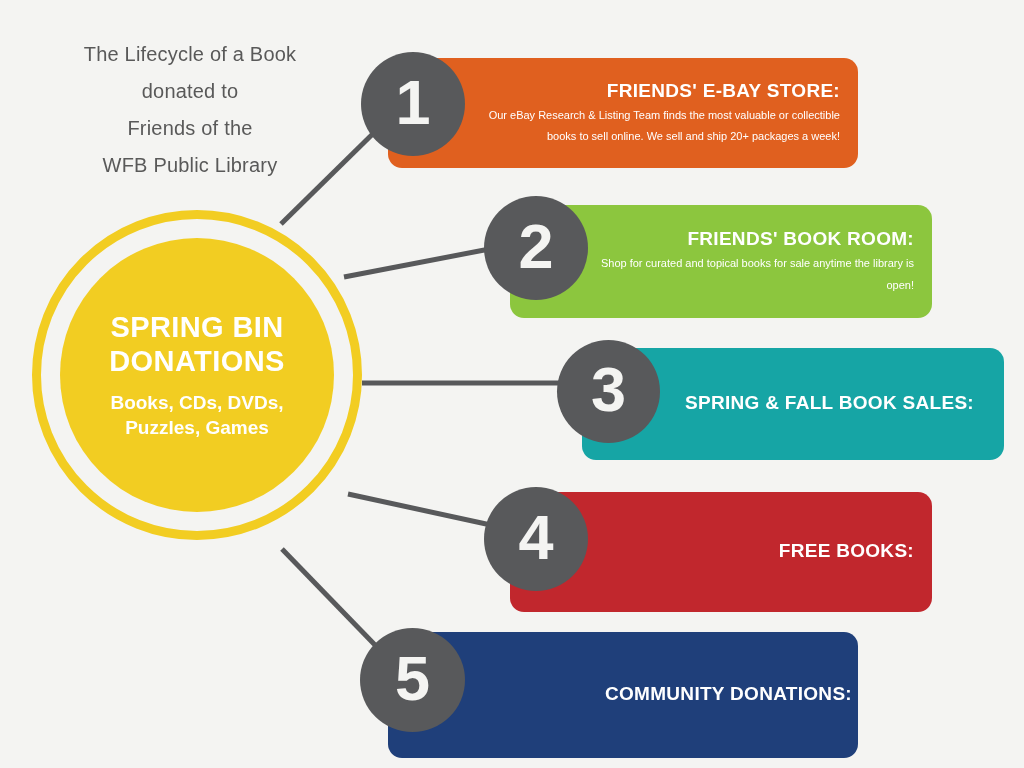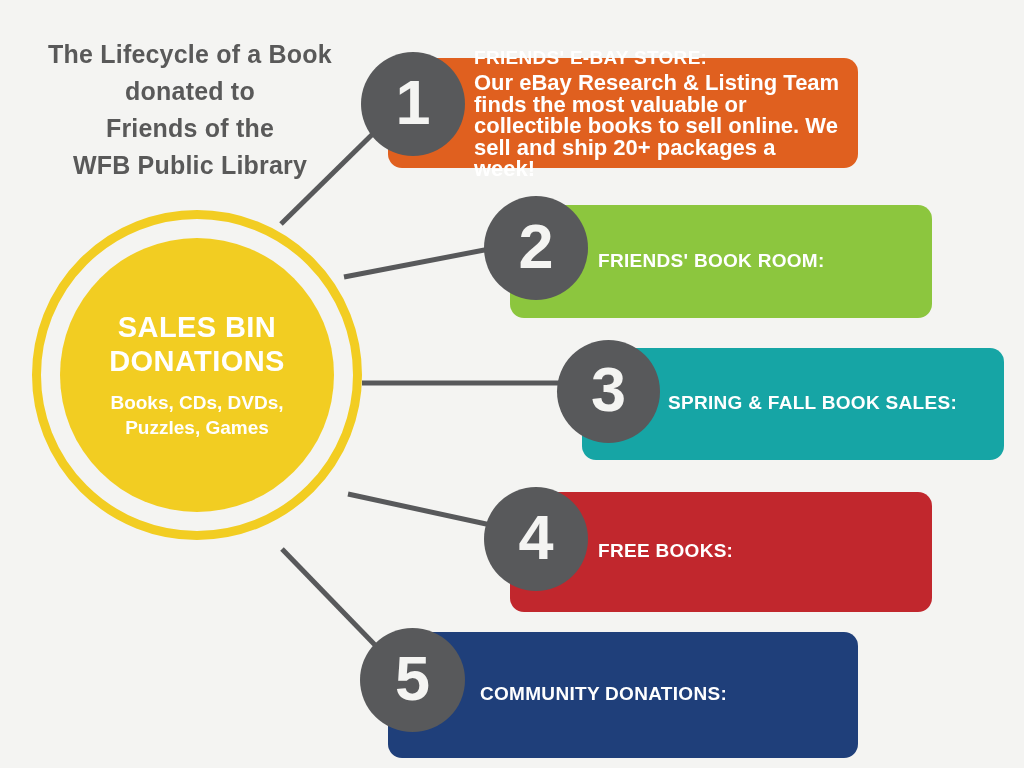--- a/index.html
+++ b/index.html
@@ -24,23 +24,23 @@
   }
 
   
   .title {
     position: absolute;
     left: 30px;
     top: 36px;
     width: 320px;
     text-align: center;
     color: #595959;
-    font-size: 25px;
+    font-size: 20px;
     line-height: 37px;
-    font-weight: 700;
+    font-weight: 400;
     letter-spacing: 0.2px;
     white-space: pre-line;
   }
 
   
   .hub-ring {
     position: absolute;
     left: 32px;
     top: 210px;
     width: 330px;
@@ -82,41 +82,42 @@
     margin-top: 12px;
     white-space: pre-line;
   }
 
   
   .step-box {
     position: absolute;
     border-radius: 14px;
     box-sizing: border-box;
     color: #ffffff;
+    text-align: right;
   }
   .step-inner {
     position: absolute;
     top: 0;
     bottom: 0;
     right: 0;
     display: flex;
     flex-direction: column;
     justify-content: center;
   }
   .step-heading {
     font-size: 19px;
     font-weight: bold;
     letter-spacing: 0.3px;
     line-height: 24px;
     margin-bottom: 2px;
   }
   .step-body {
-    font-size: 22px;
+    font-size: 11px;
     line-height: 21.5px;
-    font-weight: 700;
+    font-weight: 400;
   }
 
   .step-badge {
     position: absolute;
     border-radius: 50%;
     background: #58595b;
     display: flex;
     align-items: center;
     justify-content: center;
     color: #f4f4f2;
@@ -140,55 +141,56 @@
     <line x1="282" y1="549" x2="375" y2="645" stroke="#58595b" stroke-width="5"></line>
   </svg>
 
   <div class="title">The Lifecycle of a Book
 donated to
 Friends of the
 WFB Public Library</div>
 
   <div class="hub-ring"></div>
   <div class="hub-disc">
-    <div class="hub-title">SALES BIN
+    <div class="hub-title">SPRING BIN
 DONATIONS</div>
     <div class="hub-sub">Books, CDs, DVDs,
 Puzzles, Games</div>
   </div>
 
   <div class="step-box" style="left:388px; top:58px; width:470px; height:110px; background:#e0601f;">
     <div class="step-inner" style="left:86px; padding-right:18px;">
       <div class="step-heading">FRIENDS' E-BAY STORE:</div>
       <div class="step-body">Our eBay Research &amp; Listing Team finds the most valuable or collectible  books to sell online. We sell and ship 20+ packages a week!</div>
     </div>
   </div>
   <div class="step-badge" style="left:361px; top:52px; width:104px; height:104px;">1</div>
 
   <div class="step-box" style="left:510px; top:205px; width:422px; height:113px; background:#8cc63e;">
-    <div class="step-inner" style="left:88px; padding-right:4px;">
+    <div class="step-inner" style="left:88px; padding-right:18px;">
       <div class="step-heading">FRIENDS' BOOK ROOM:</div>
+      <div class="step-body">Shop for curated and topical books for sale anytime the library is open!</div>
     </div>
   </div>
   <div class="step-badge" style="left:484px; top:196px; width:104px; height:104px;">2</div>
 
   <div class="step-box" style="left:582px; top:348px; width:422px; height:112px; background:#16a5a5;">
-    <div class="step-inner" style="left:86px; padding-right:4px;">
+    <div class="step-inner" style="left:86px; padding-right:30px;">
       <div class="step-heading">SPRING &amp; FALL BOOK SALES:</div>
     </div>
   </div>
   <div class="step-badge" style="left:557px; top:340px; width:103px; height:103px;">3</div>
 
   <div class="step-box" style="left:510px; top:492px; width:422px; height:120px; background:#c1272d;">
-    <div class="step-inner" style="left:88px; padding-right:8px;">
+    <div class="step-inner" style="left:88px; padding-right:18px;">
       <div class="step-heading">FREE BOOKS:</div>
     </div>
   </div>
   <div class="step-badge" style="left:484px; top:487px; width:104px; height:104px;">4</div>
 
   <div class="step-box" style="left:388px; top:632px; width:470px; height:126px; background:#1f3f7a;">
-    <div class="step-inner" style="left:92px; padding-right:30px;">
+    <div class="step-inner" style="left:92px; padding-right:6px;">
       <div class="step-heading">COMMUNITY DONATIONS:</div>
     </div>
   </div>
   <div class="step-badge" style="left:360px; top:628px; width:105px; height:104px;">5</div>
 
 </div>
 
 </body></html>

